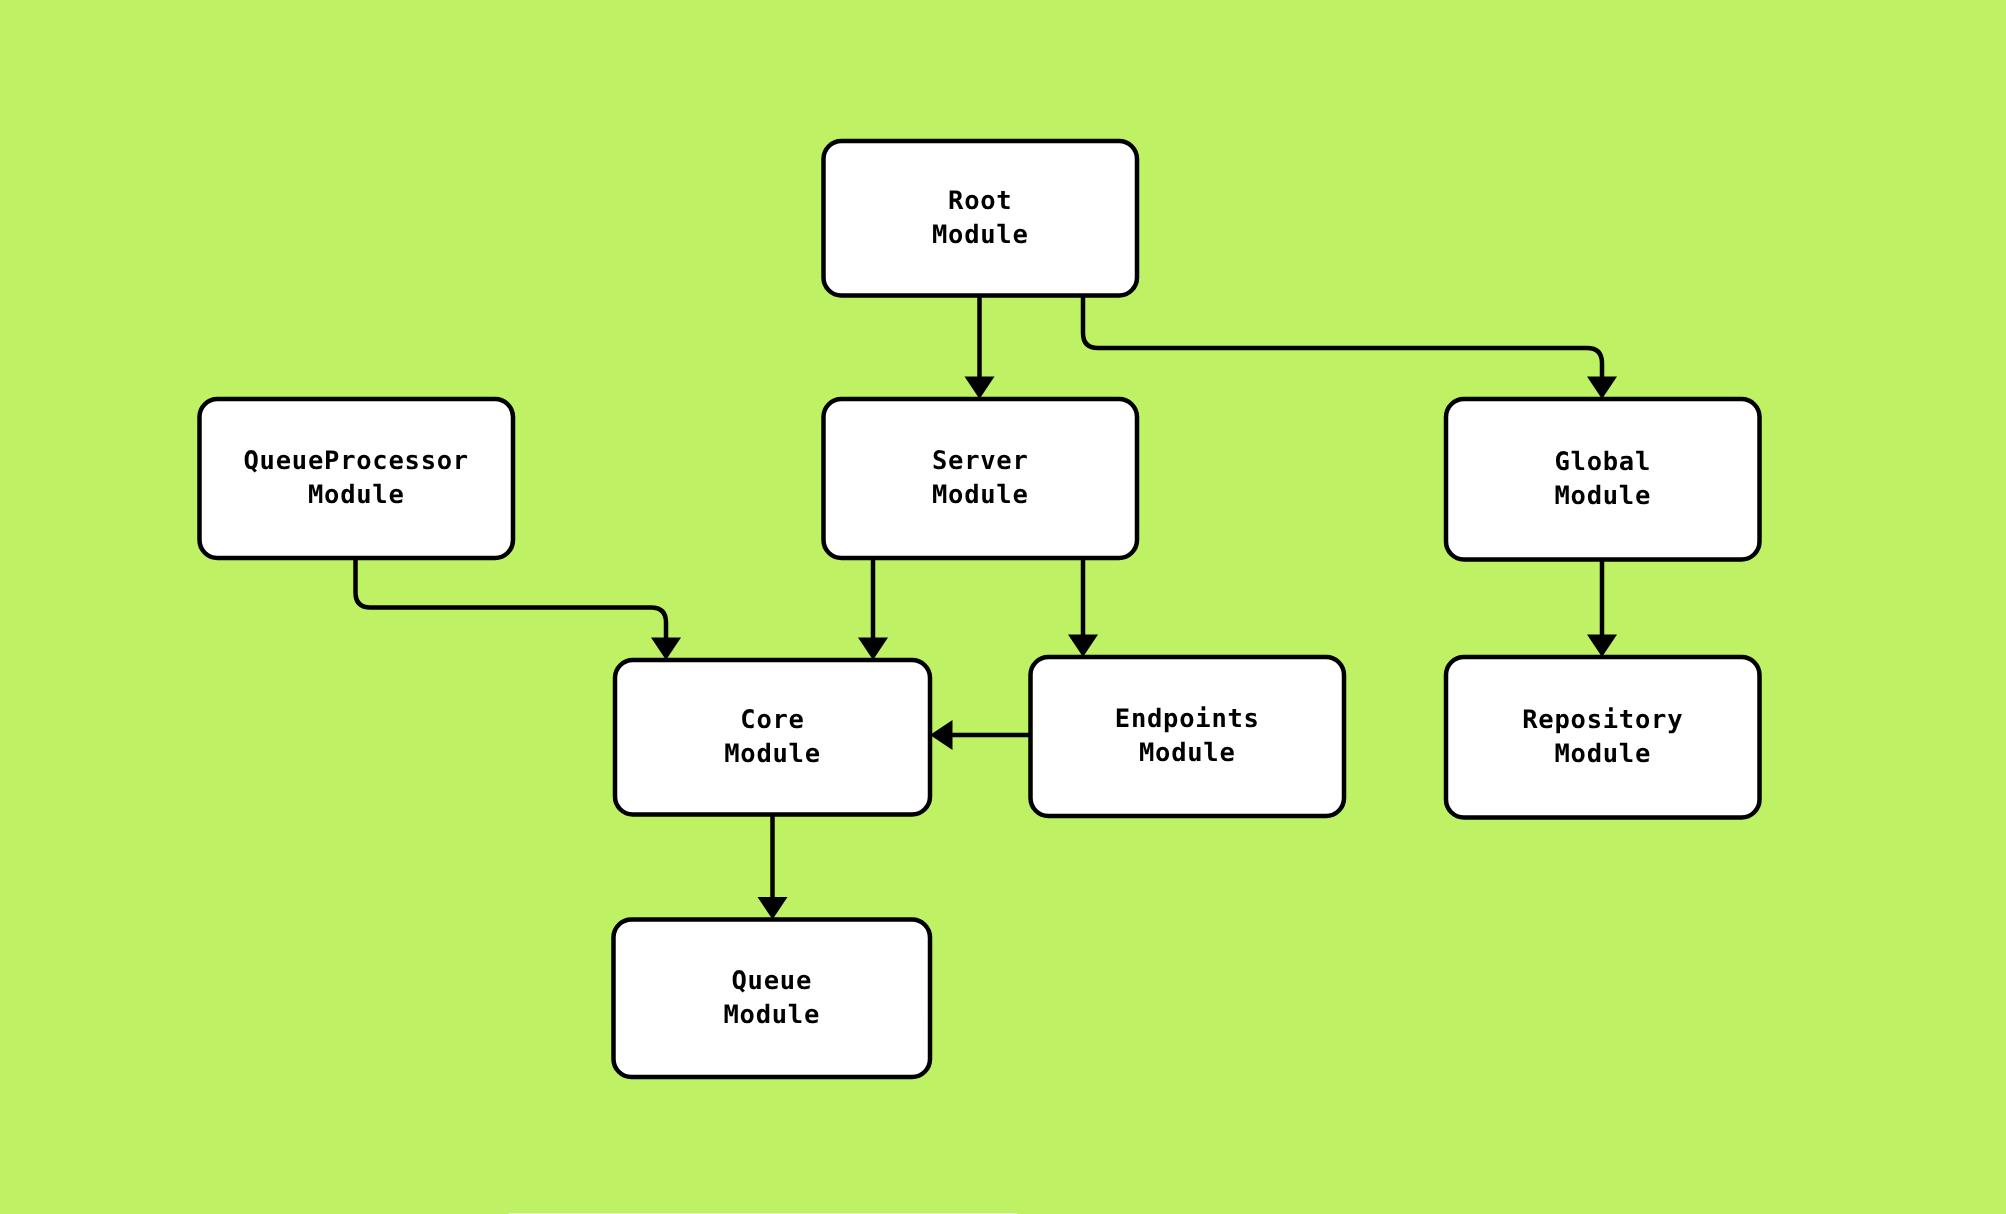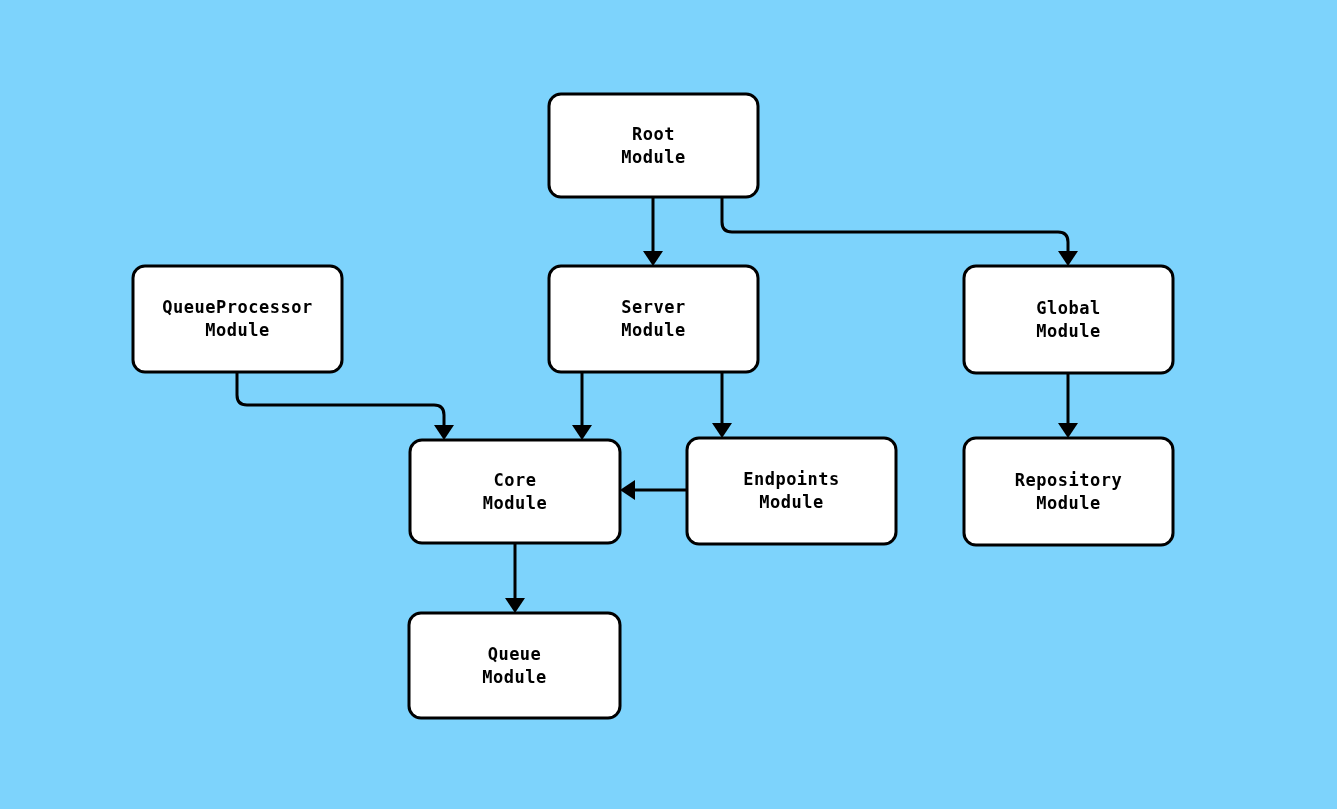--- a/index.html
+++ b/index.html
@@ -11,21 +11,21 @@
   body {
     width: 1337px;
     height: 809px;
     font-family: "DejaVu Sans Mono", "Liberation Mono", monospace;
     overflow: hidden;
   }
   #diagram-root {
     position: relative;
     width: 1337px;
     height: 809px;
-    background: #7dd3fc;
+    background: #bef264;
   }
   svg.diagram-canvas {
     display: block;
     width: 1337px;
     height: 809px;
   }
   .node-box {
     fill: #ffffff;
     stroke: #000000;
     stroke-width: 3;

